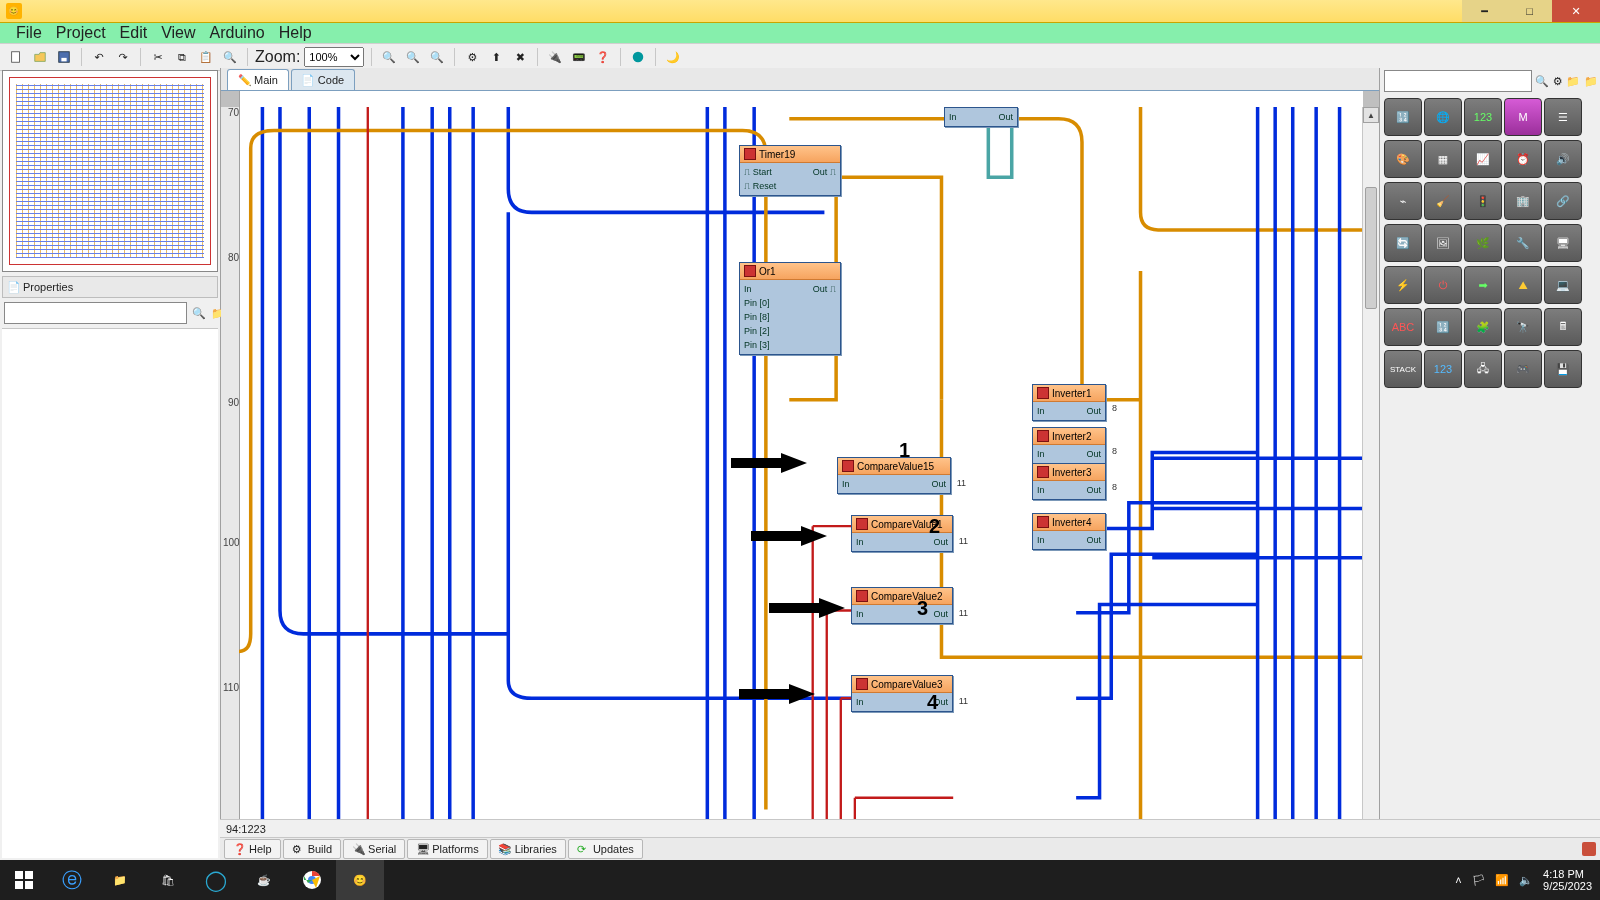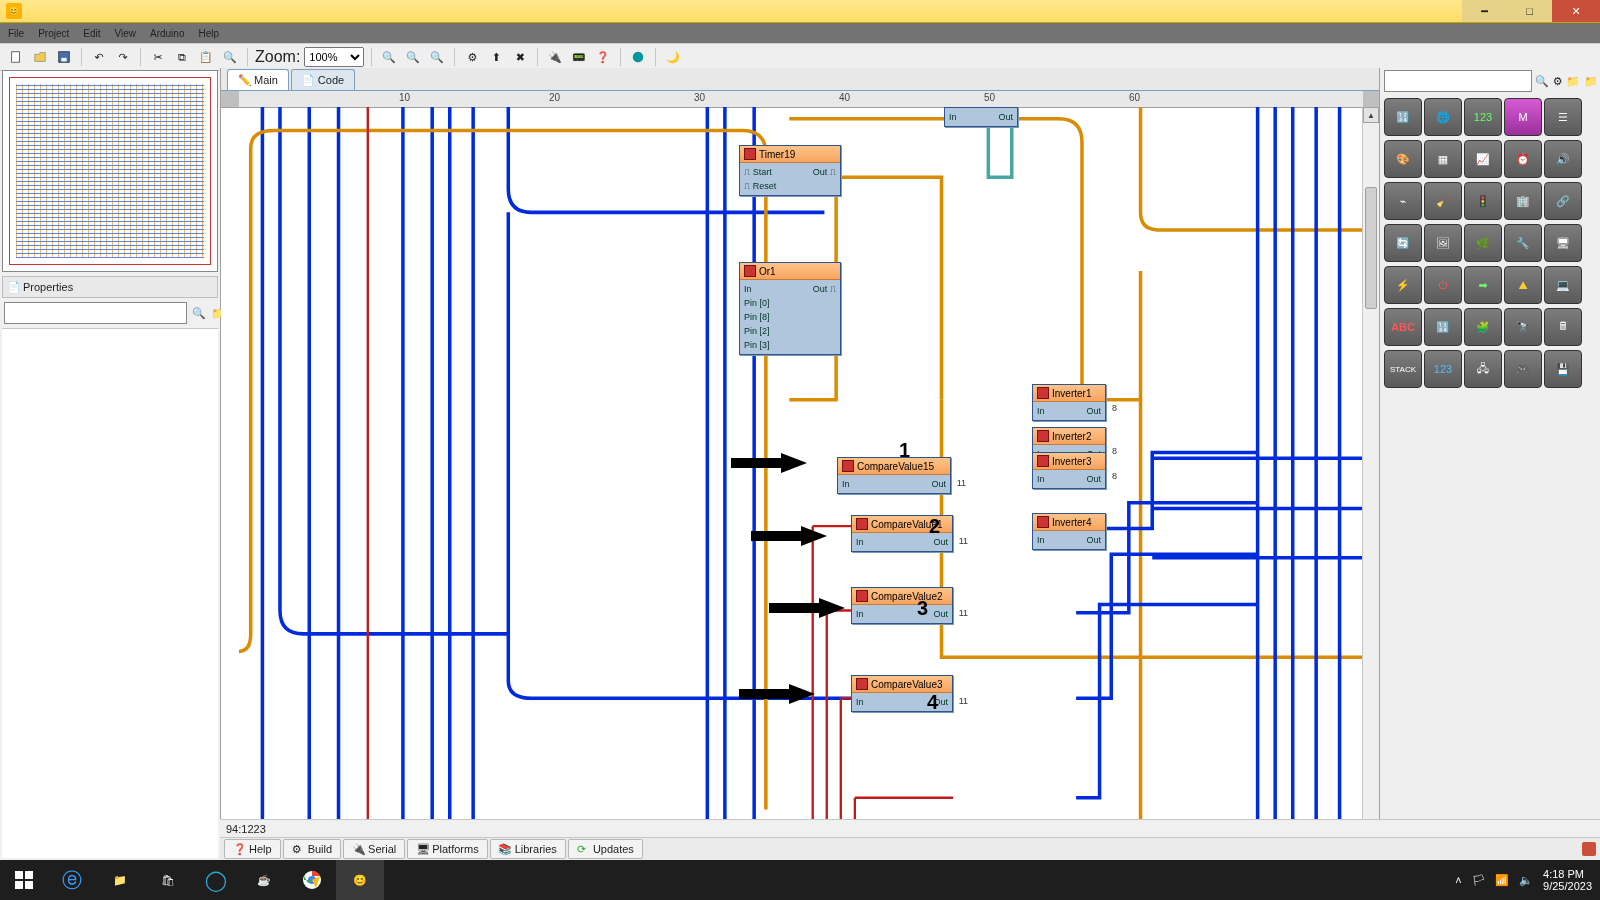--- a/index.html
+++ b/index.html
@@ -4,21 +4,21 @@
 <style>
 html,body{margin:0;padding:0;height:100%;font-family:"Segoe UI",Tahoma,sans-serif;font-size:11px;color:#222;overflow:hidden;background:#f0f0f0}
 
 .title-bar{height:22px;background:linear-gradient(#ffe88c,#ffdd66);display:flex;align-items:center;position:relative;border-bottom:1px solid #c9a500}
 .title-bar .appicon{width:16px;height:16px;background:#ffb300;border-radius:2px;margin:0 6px;display:flex;align-items:center;justify-content:center;font-size:9px}
 .title-bar .title{position:absolute;left:0;right:0;text-align:center;font-size:12px}
 .winbtns{margin-left:auto;display:flex;height:100%}
 .winbtn{width:45px;height:100%;display:flex;align-items:center;justify-content:center;background:#e6d388}
 .winbtn.close{background:#c94f3b;color:#fff;width:48px}
 
-.menu-bar{height:20px;background:#737373;display:flex;align-items:center;padding:0 8px;border-bottom:1px solid #d0d0d0;gap:14px;font-size:10px}
+.menu-bar{height:20px;background:#86efac;display:flex;align-items:center;padding:0 16px;border-bottom:1px solid #d0d0d0;gap:14px;font-size:16px}
 
 .toolbar{height:26px;background:#efefef;border-bottom:1px solid #c7c7c7;display:flex;align-items:center;padding:0 6px;gap:4px}
 .tbtn{width:18px;height:18px;border:1px solid transparent;border-radius:2px;display:inline-flex;align-items:center;justify-content:center}
 .tbtn svg{width:14px;height:14px}
 .sep{width:1px;height:18px;background:#c7c7c7;margin:0 3px}
 .zoom-label{font-size:16px}
 .zoom-select{height:20px;width:60px;font-size:11px}
 
 .content{position:absolute;top:68px;bottom:40px;left:0;right:0;display:flex}
 .left-col{width:220px;display:flex;flex-direction:column;border-right:1px solid #a0a0a0}
@@ -185,27 +185,26 @@
         <span>Main</span>
       </div>
       <div class="tab">
         <span class="tabicon">📄</span>
         <span>Code</span>
       </div>
     </div>
     <div class="canvas-wrap">
       <div class="ruler-corner"></div>
       <div class="ruler-corner2"></div>
-      <div class="ruler-h">
-        <span class="rnum" style="left:160px">10</span>
-        <span class="rnum" style="left:310px">20</span>
-        <span class="rnum" style="left:455px">30</span>
-        <span class="rnum" style="left:600px">40</span>
-        <span class="rnum" style="left:745px">50</span>
-        <span class="rnum" style="left:890px">60</span>
+      <div class="ruler-v">
+        <span class="rnum" style="top:0px">70</span>
+        <span class="rnum" style="top:145px">80</span>
+        <span class="rnum" style="top:290px">90</span>
+        <span class="rnum" style="top:430px">100</span>
+        <span class="rnum" style="top:575px">110</span>
       </div>
 
       <div class="canvas">
 
         <svg class="wires" viewBox="0 0 960 640" preserveAspectRatio="none">
 
           <g stroke="#002bdc" stroke-width="3" fill="none">
             <path d="M20 0 V640"></path>
               <path d="M35 0 V430 Q35 450 55 450 H230"></path>
               <path d="M60 0 V640"></path>
@@ -383,21 +382,21 @@
               <span>Inverter2</span>
             </div>
           <div class="bbody">
               <div class="row">
                 <span class="pinlabel">In</span>
                 <span class="pinlabel">Out</span>
               </div>
             </div>
           <span class="pinnum" style="right:-12px;top:18px">8</span>
         </div>
-        <div class="block" style="left:793px;top:345px;width:72px">
+        <div class="block" style="left:793px;top:356px;width:72px">
           <div class="bhead">
               <span class="bicon"></span>
               <span>Inverter3</span>
             </div>
           <div class="bbody">
               <div class="row">
                 <span class="pinlabel">In</span>
                 <span class="pinlabel">Out</span>
               </div>
             </div>
@@ -478,21 +477,21 @@
       <div class="pcell">🖼</div>
       <div class="pcell">🌿</div>
       <div class="pcell">🔧</div>
       <div class="pcell">🖥</div>
       <div class="pcell">⚡</div>
       <div class="pcell" style="color:#f55">⏻</div>
       <div class="pcell" style="color:#6f6">➡</div>
       <div class="pcell" style="color:#fc3">⛰</div>
       <div class="pcell">💻</div>
       <div class="pcell">
-          <span style="color:#f55;font-weight:700">ABC</span>
+          <span style="color:#f55;font-weight:400">ABC</span>
         </div>
       <div class="pcell">🔢</div>
       <div class="pcell">🧩</div>
       <div class="pcell">🔭</div>
       <div class="pcell">🖩</div>
       <div class="pcell">
           <span style="font-size:8px">STACK</span>
         </div>
       <div class="pcell">
           <span style="color:#5bf">123</span>

